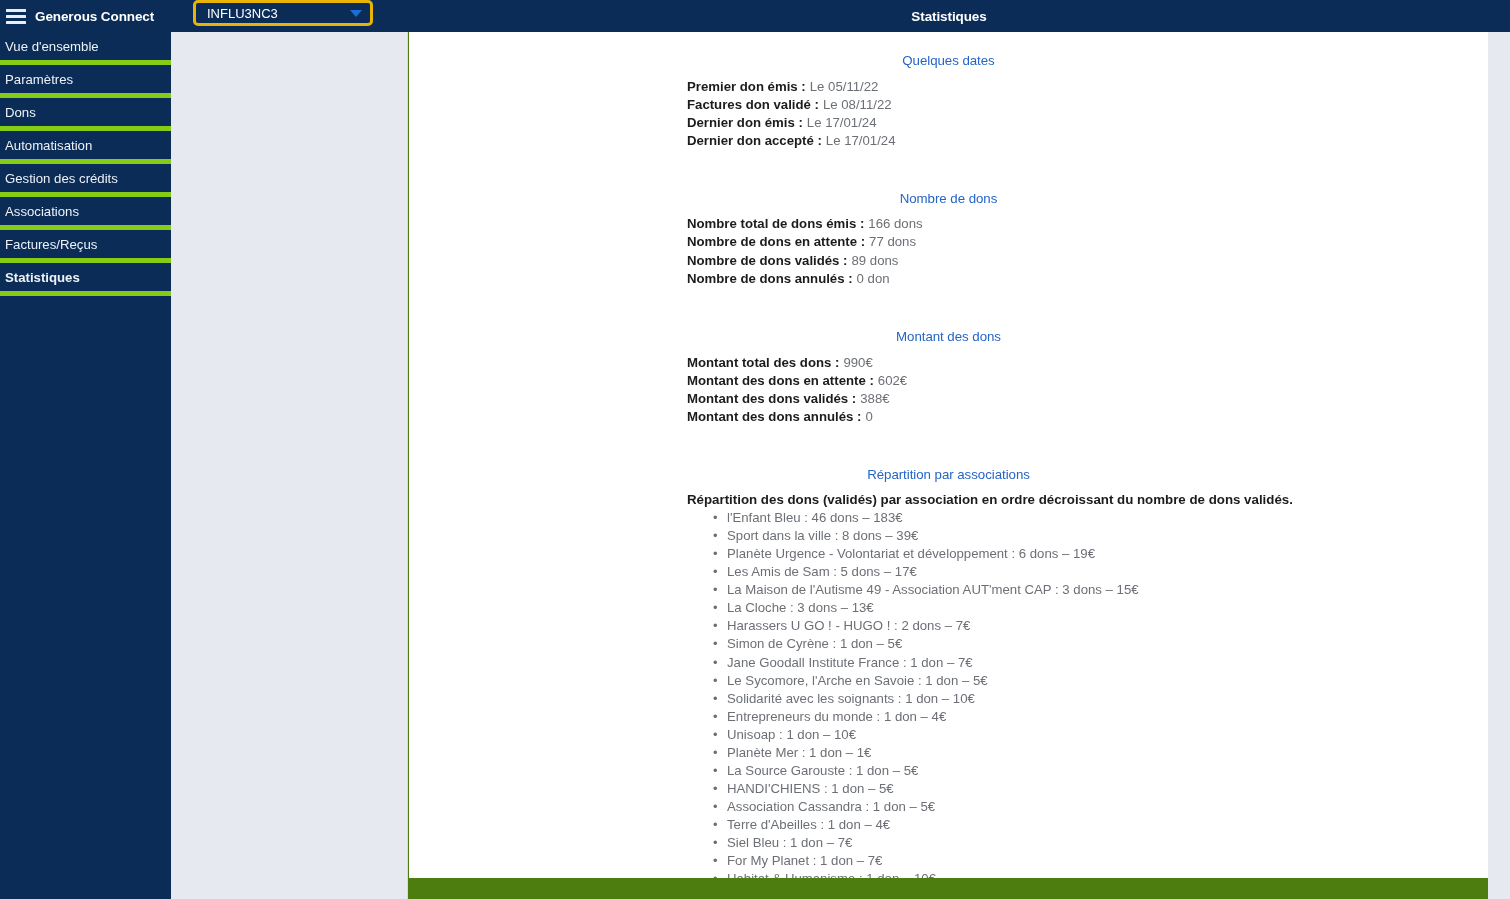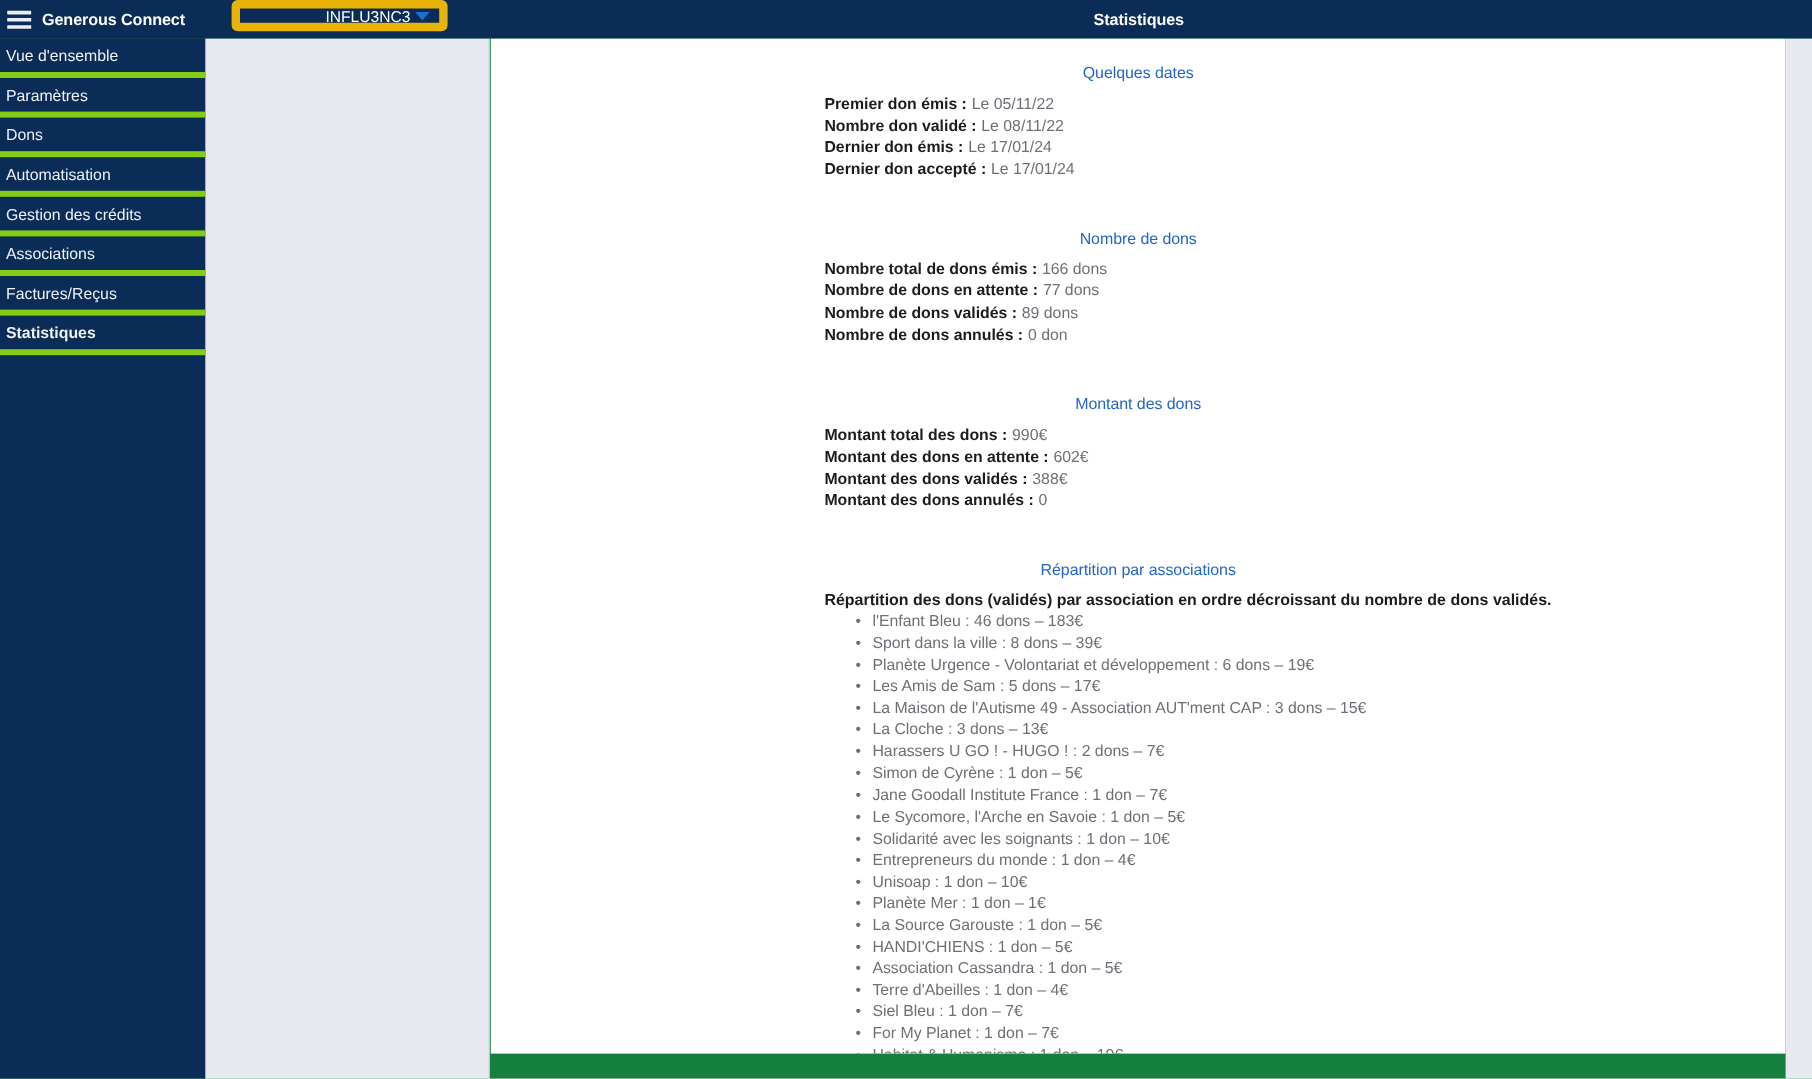--- a/index.html
+++ b/index.html
@@ -9,21 +9,21 @@
     width: 1510px; height: 899px;
     overflow: hidden;
     background: #ffffff;
     font-family: "Liberation Sans", sans-serif;
   }
 
   #app {
     position: relative;
     width: 1510px;
     height: 899px;
-    background: #15803d;
+    background: #4d7c0f;
   }
 
   
   .topbar {
     position: absolute;
     top: 0; left: 0;
     width: 1510px;
     height: 32px;
     background: #0a2c56;
     z-index: 20;
@@ -58,28 +58,27 @@
     font-weight: bold;
     letter-spacing: -0.1px;
     white-space: nowrap;
   }
 
   .account-select {
     position: absolute;
     top: 0px; left: 193px;
     width: 180px;
     height: 26px;
-    border: 7px solid #eab308;
+    border: 3px solid #eab308;
     border-radius: 5px;
     background: transparent;
     display: flex;
     align-items: center;
     padding: 0 8px 0 11px;
     cursor: pointer;
-    text-align: right;
   }
   .account-select .acct-label {
     color: #ffffff;
     font-size: 13px;
     flex: 1;
     white-space: nowrap;
     overflow: hidden;
   }
   .caret {
     width: 0; height: 0;
@@ -276,21 +275,21 @@
   <div class="right-strip"></div>
 
   <main class="content">
 
     <div class="section-heading h-dates">Quelques dates</div>
     <div class="stat-list dates-block">
       <div class="stat-row">
         <span class="lbl">Premier don émis :</span><span class="val">Le 05/11/22</span>
       </div>
       <div class="stat-row">
-        <span class="lbl">Nombre don validé :</span><span class="val">Le 08/11/22</span>
+        <span class="lbl">Factures don validé :</span><span class="val">Le 08/11/22</span>
       </div>
       <div class="stat-row">
         <span class="lbl">Dernier don émis :</span><span class="val">Le 17/01/24</span>
       </div>
       <div class="stat-row">
         <span class="lbl">Dernier don accepté :</span><span class="val">Le 17/01/24</span>
       </div>
     </div>
 
     <div class="section-heading h-nombre">Nombre de dons</div>

